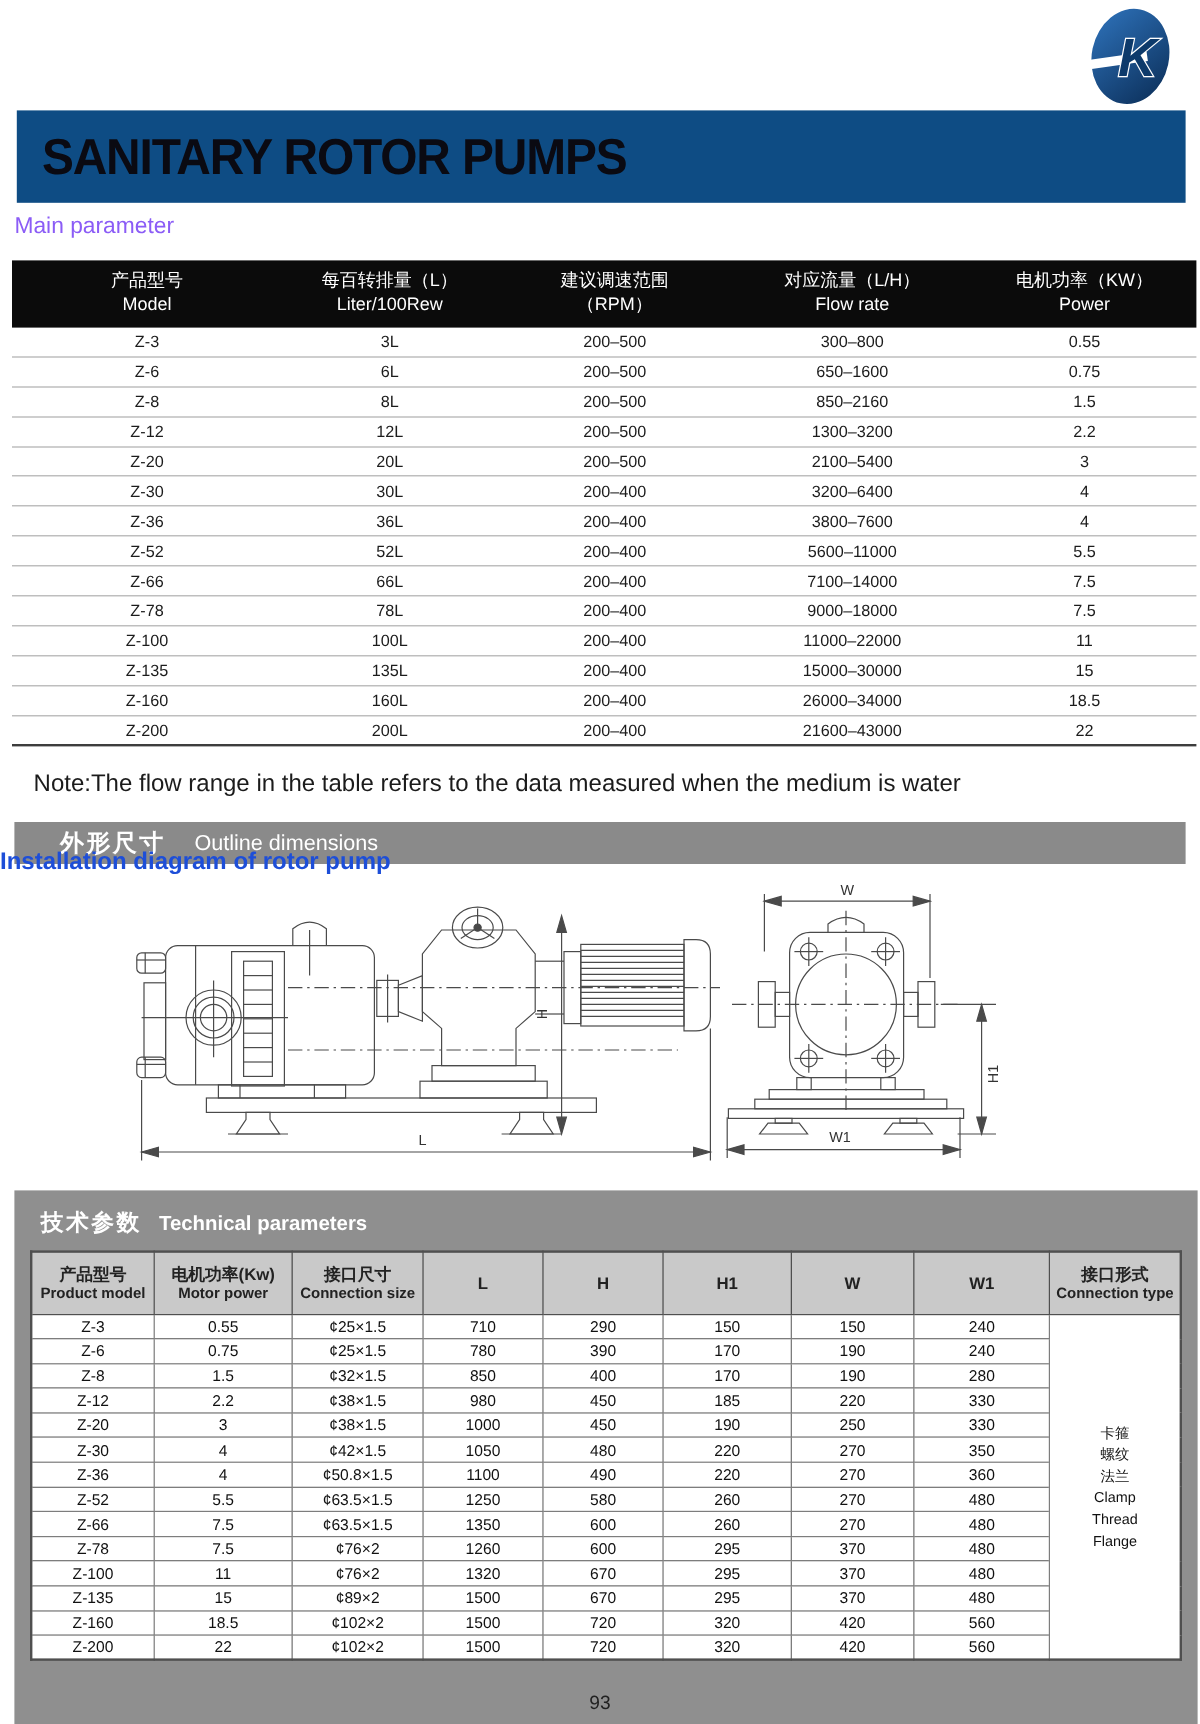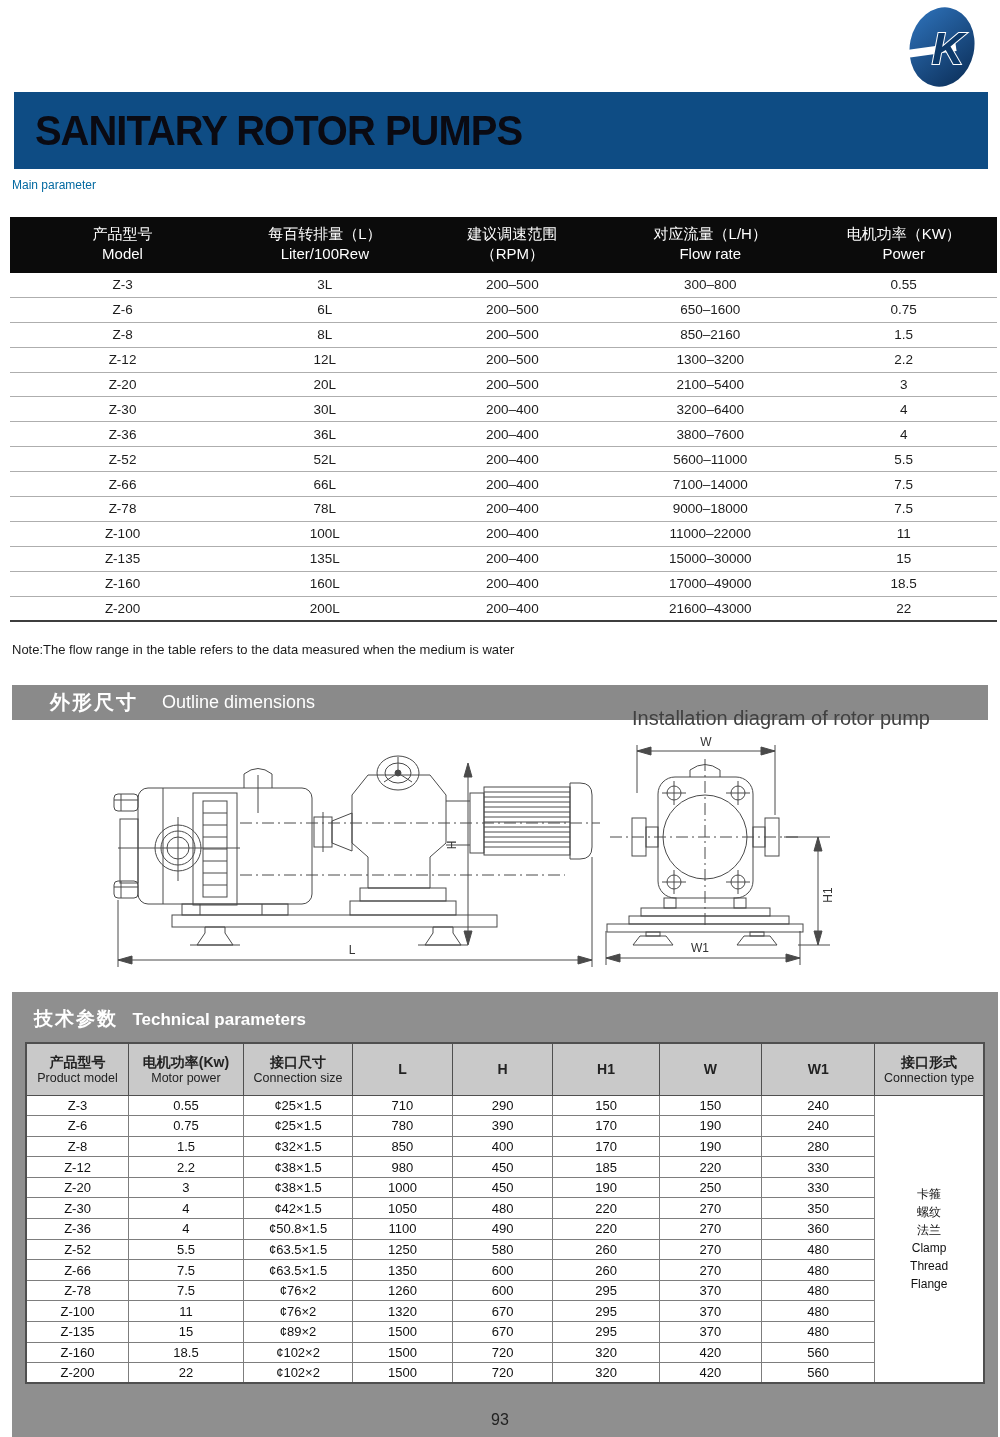--- a/index.html
+++ b/index.html
@@ -13,42 +13,42 @@
   body{background:#e9e9e9;font-family:"Liberation Sans","DejaVu Sans",sans-serif;color:#1a1a1a;}
   .page{position:relative;width:1000px;height:1437px;background:#ffffff;margin:0 auto;overflow:hidden;}
 
   
   .logo{position:absolute;left:903px;top:4px;width:78px;height:86px;}
 
   
   .title-bar{position:absolute;left:14px;top:92px;width:974px;height:77px;background:var(--brand-blue,#0e4c84);display:flex;align-items:center;text-align:right;}
   .title-bar h1{font-size:42px;font-weight:800;color:#0a0a12;padding-left:22px;white-space:nowrap;transform:scaleX(.95);transform-origin:left center;letter-spacing:-1px;}
 
-  .main-param-label{position:absolute;left:12px;top:178px;font-size:12px;color:#0369a1;}
+  .main-param-label{position:absolute;left:12px;top:178px;font-size:19px;color:#8b5cf6;}
 
   
   .main-table-wrap{position:absolute;left:10px;top:217px;width:987px;}
   table.main{width:100%;border-collapse:collapse;table-layout:fixed;}
   table.main col:nth-child(1){width:22.8%;}
   table.main col:nth-child(2){width:18.2%;}
   table.main col:nth-child(3){width:19.8%;}
   table.main col:nth-child(4){width:20.3%;}
   table.main col:nth-child(5){width:18.9%;}
   table.main thead th{background:var(--table-header-black,#0b0b0b);color:#fff;font-weight:400;font-size:15px;line-height:1.35;padding:7px 0 8px;text-align:center;}
   table.main tbody td{text-align:center;font-size:13.5px;height:24.9px;border-bottom:1px solid #aeaeae;color:#1c1c1c;}
   table.main tbody tr:last-child td{border-bottom:2px solid #3d3d3d;}
 
-  .note-line{position:absolute;left:12px;top:642px;font-size:13px;color:#1b1b1b;}
+  .note-line{position:absolute;left:28px;top:642px;font-size:20px;color:#1b1b1b;}
 
   
   .outline-banner{position:absolute;left:12px;top:685px;width:976px;height:35px;background:var(--banner-gray,#8a8a8a);color:#fff;display:flex;align-items:center;padding-left:38px;}
   .outline-banner .zh{font-size:20px;font-weight:700;letter-spacing:2px;}
   .outline-banner .en{font-size:18px;font-weight:400;margin-left:24px;}
 
-  .diagram-title{position:absolute;left:0;top:707px;width:930px;text-align:right;font-size:20px;color:#404040;}
+  .diagram-title{position:absolute;left:0;top:707px;width:930px;text-align:left;font-size:20px;color:#1d4ed8;font-weight:bold;}
 
   .diagram{position:absolute;left:0;top:735px;width:1000px;height:255px;}
   .diagram text{font-size:12px;fill:#333;font-family:"Liberation Sans",sans-serif;}
 
   
   .tech-panel{position:absolute;left:12px;top:992px;width:986px;height:495px;background:var(--tech-panel-gray,#8f8f8f);}
   .tech-banner{padding:14px 0 0 22px;color:#fff;}
   .tech-banner .zh{font-size:19px;font-weight:700;letter-spacing:2px;}
   .tech-banner .en{font-size:17px;font-weight:700;margin-left:10px;}
   table.tech{position:absolute;left:13px;top:50px;width:960px;border-collapse:collapse;table-layout:fixed;border:2px solid #4f4f4f;}
@@ -56,21 +56,21 @@
   table.tech col:nth-child(2){width:12.0%;}
   table.tech col:nth-child(3){width:11.4%;}
   table.tech col:nth-child(4){width:10.4%;}
   table.tech col:nth-child(5){width:10.5%;}
   table.tech col:nth-child(6){width:11.1%;}
   table.tech col:nth-child(7){width:10.7%;}
   table.tech col:nth-child(8){width:11.8%;}
   table.tech col:nth-child(9){width:11.4%;}
   table.tech th{background:var(--tech-header-gray,#c9c9c9);border:1px solid #4f4f4f;height:52px;padding:3px 1px;color:#222;vertical-align:middle;}
   table.tech th .h-zh{font-size:14px;font-weight:700;line-height:1.3;}
-  table.tech th .h-en{font-size:12.5px;font-weight:400;line-height:1.2;}
+  table.tech th .h-en{font-size:12.5px;font-weight:700;line-height:1.2;}
   table.tech td{background:#fff;border:1px solid #7d7d7d;font-size:13px;height:20.6px;text-align:center;color:#111;}
   table.tech td.conn-cell{vertical-align:middle;line-height:1.5;}
   table.tech td.conn-cell div{font-size:12px;}
 
   .page-number{position:absolute;left:0;top:1411px;width:1000px;text-align:center;font-size:16px;color:#222;}
 </style>
 </head>
 <body>
 
 <div class="page">
@@ -210,21 +210,21 @@
             <td>Z-135</td>
             <td>135L</td>
             <td>200–400</td>
             <td>15000–30000</td>
             <td>15</td>
           </tr>
           <tr>
             <td>Z-160</td>
             <td>160L</td>
             <td>200–400</td>
-            <td>17000–49000</td>
+            <td>26000–34000</td>
             <td>18.5</td>
           </tr>
           <tr>
             <td>Z-200</td>
             <td>200L</td>
             <td>200–400</td>
             <td>21600–43000</td>
             <td>22</td>
           </tr>
         </tbody>

